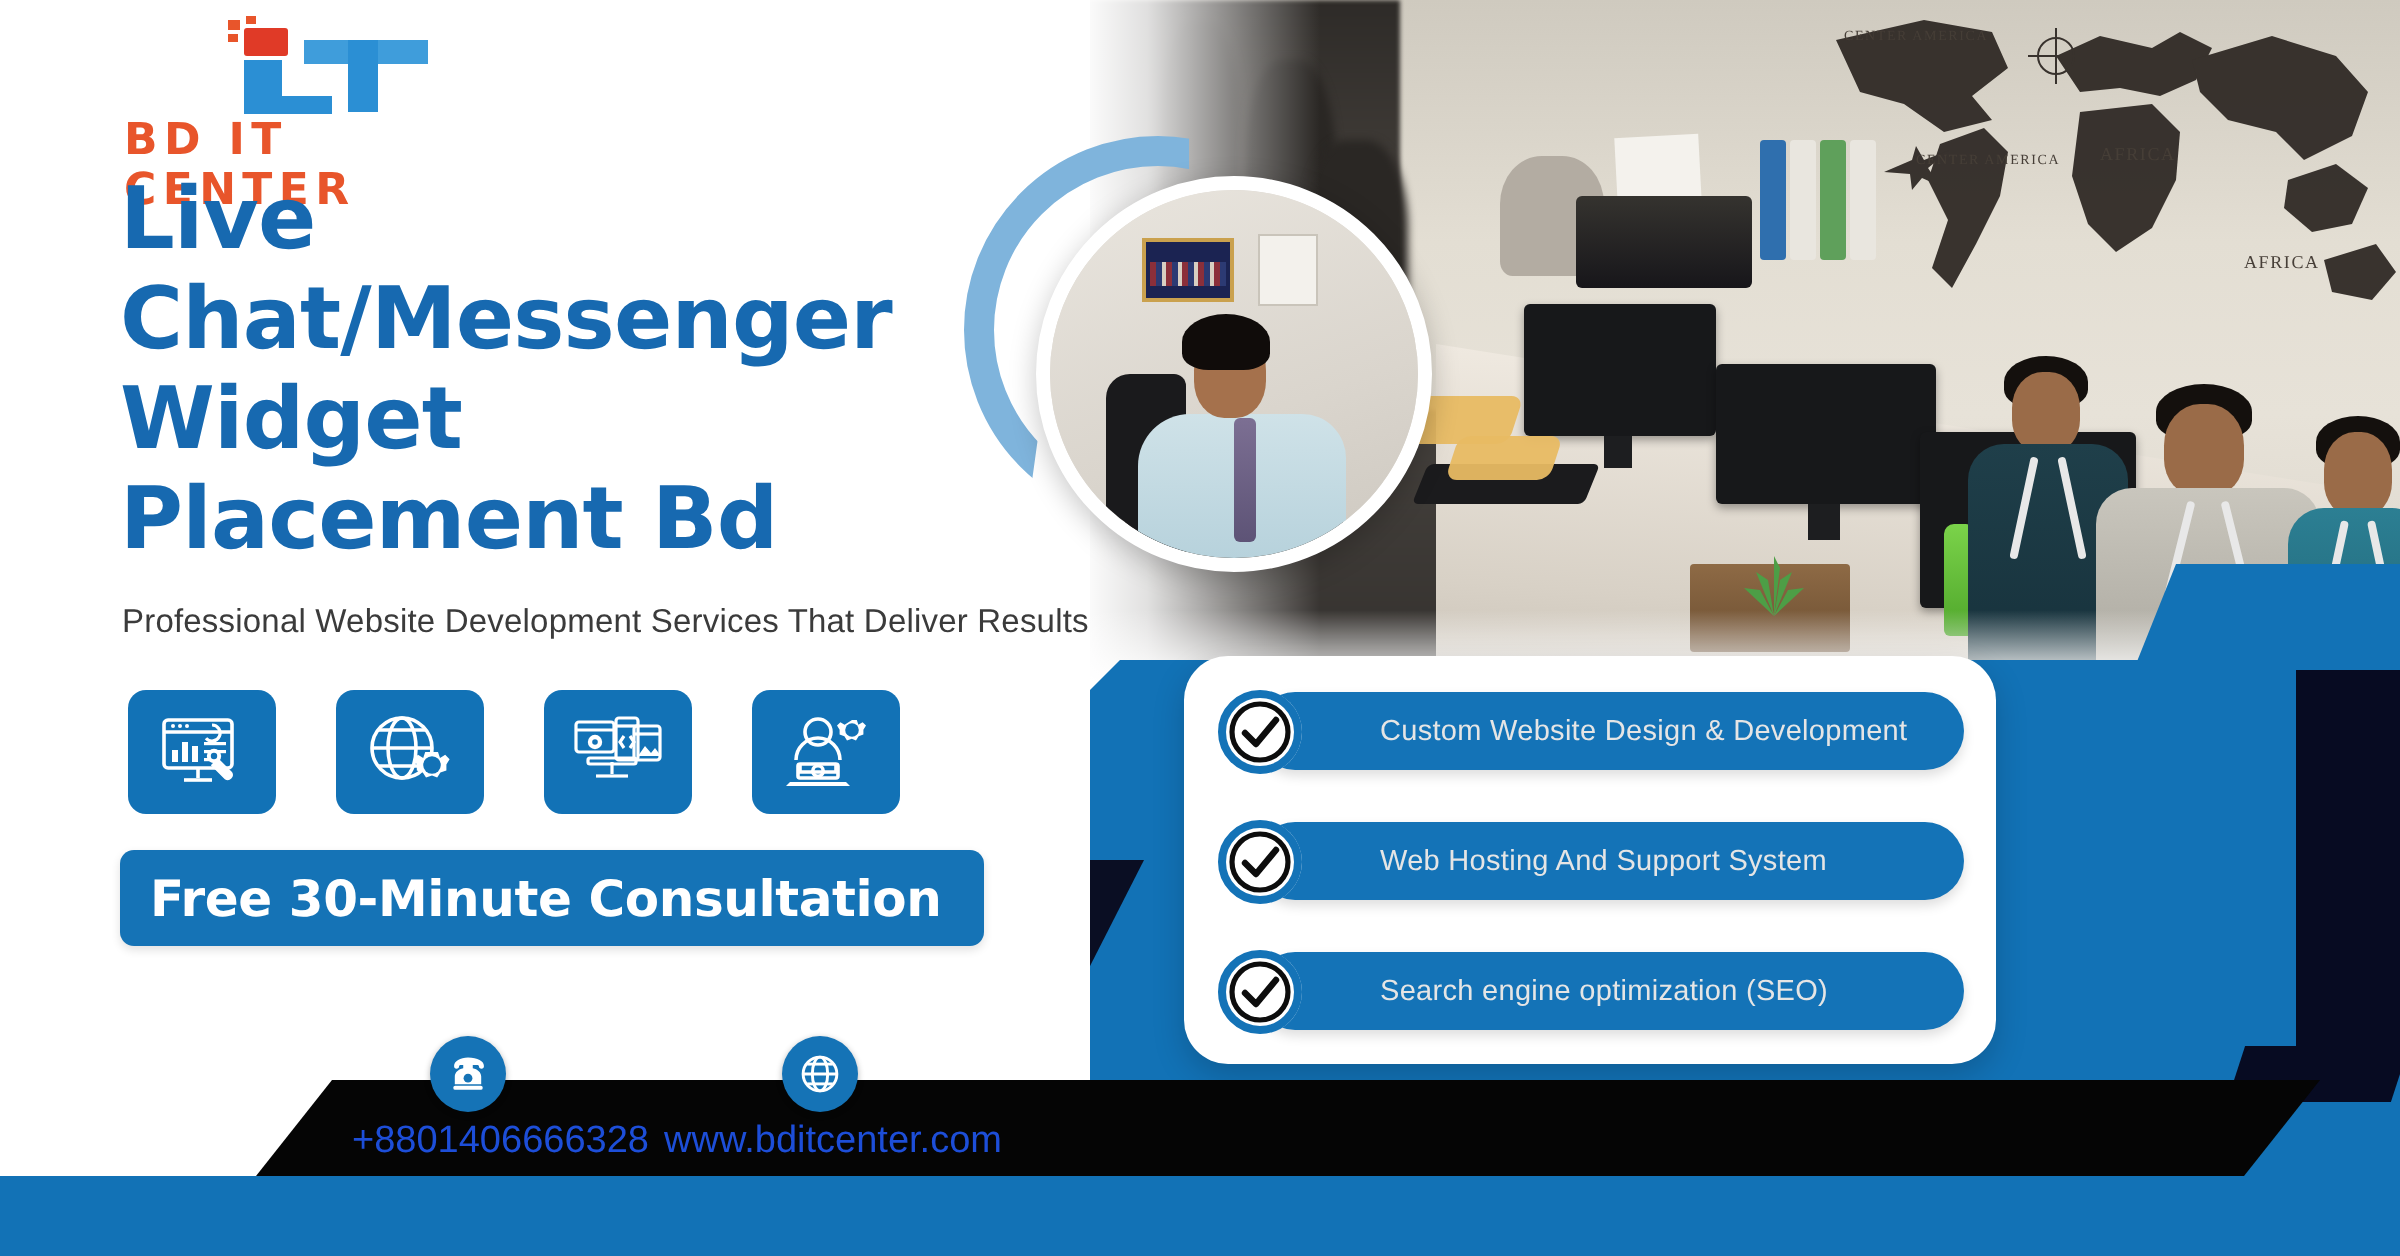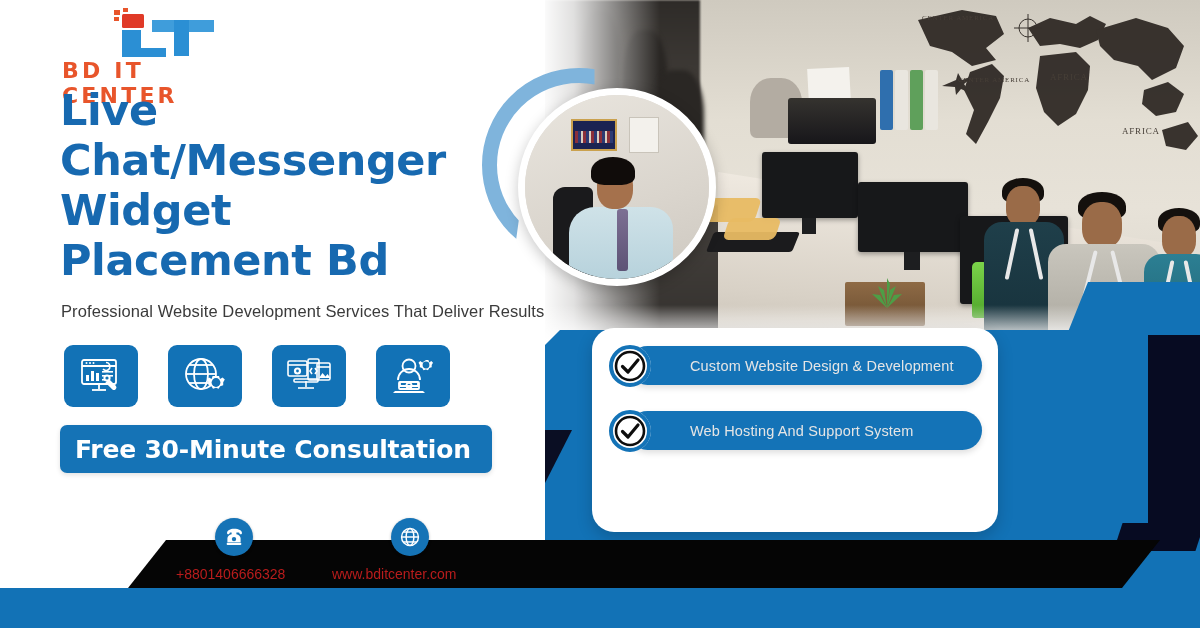--- a/index.html
+++ b/index.html
@@ -270,22 +270,22 @@
   .black-footer-right {
     position: absolute; left: 1040px; bottom: 40px;
     width: 120px; height: 48px;
     background: #050505;
     clip-path: polygon(0 0, 120px 0, 82px 48px, 0 48px);
   }
 
   .contact {
     position: absolute; bottom: 46px;
     display: flex; align-items: center;
-    color: #b91c1c;
-    font-size: 14px;
+    color: #1d4ed8;
+    font-size: 19px;
   }
   .contact-phone { left: 176px; }
   .contact-web { left: 332px; }
   .contact-badge {
     position: absolute;
     width: 38px; height: 38px;
     border-radius: 50%;
     background: #1573b6;
     display: flex; align-items: center; justify-content: center;
     box-shadow: 0 1px 3px rgba(0,0,0,.3);
@@ -645,20 +645,33 @@
       <div class="check-icon">
         <svg width="44" height="44" viewBox="0 0 44 44">
           <circle cx="22" cy="22" r="21" fill="#ffffff"></circle>
           <circle cx="22" cy="22" r="19" fill="none" stroke="#1473b7" stroke-width="4"></circle>
           <circle cx="22" cy="22" r="14" fill="#ffffff" stroke="#0d0d0d" stroke-width="2.6"></circle>
           <path d="M14.5 22.5 l5.5 5.5 l10 -12" fill="none" stroke="#0d0d0d" stroke-width="3.2" stroke-linecap="round" stroke-linejoin="round"></path>
         </svg>
       </div>
     </div>
 
+    <div class="feature-row">
+      <div class="feature-pill">
+        <span class="feature-label">Search engine optimization (SEO)</span>
+      </div>
+      <div class="check-icon">
+        <svg width="44" height="44" viewBox="0 0 44 44">
+          <circle cx="22" cy="22" r="21" fill="#ffffff"></circle>
+          <circle cx="22" cy="22" r="19" fill="none" stroke="#1473b7" stroke-width="4"></circle>
+          <circle cx="22" cy="22" r="14" fill="#ffffff" stroke="#0d0d0d" stroke-width="2.6"></circle>
+          <path d="M14.5 22.5 l5.5 5.5 l10 -12" fill="none" stroke="#0d0d0d" stroke-width="3.2" stroke-linecap="round" stroke-linejoin="round"></path>
+        </svg>
+      </div>
+    </div>
   </div>
 
   <div class="black-footer"></div>
   <div class="black-footer-right"></div>
 
   <div class="contact-badge badge-phone">
     <svg width="22" height="22" viewBox="0 0 24 24" fill="#ffffff">
       <path d="M12 3c-4.2 0-7.6 2-7.6 4.6 0 .9.5 1.5 1.3 1.5.9 0 1.4-.5 1.4-1.2 0-.5.4-.8 1-.8h1.3v1.8c-2.6.5-4.6 2.3-4.6 4.5v4.2h14.4v-4.2c0-2.2-2-4-4.6-4.5V7.1H17c.6 0 1 .3 1 .8 0 .7.5 1.2 1.4 1.2.8 0 1.3-.6 1.3-1.5C20.7 5 17.3 3 12 3z"></path>
       <circle cx="12" cy="14.3" r="2.4" fill="#1573b6"></circle>
       <rect x="4" y="18.4" width="16" height="2.2" rx="1"></rect>

